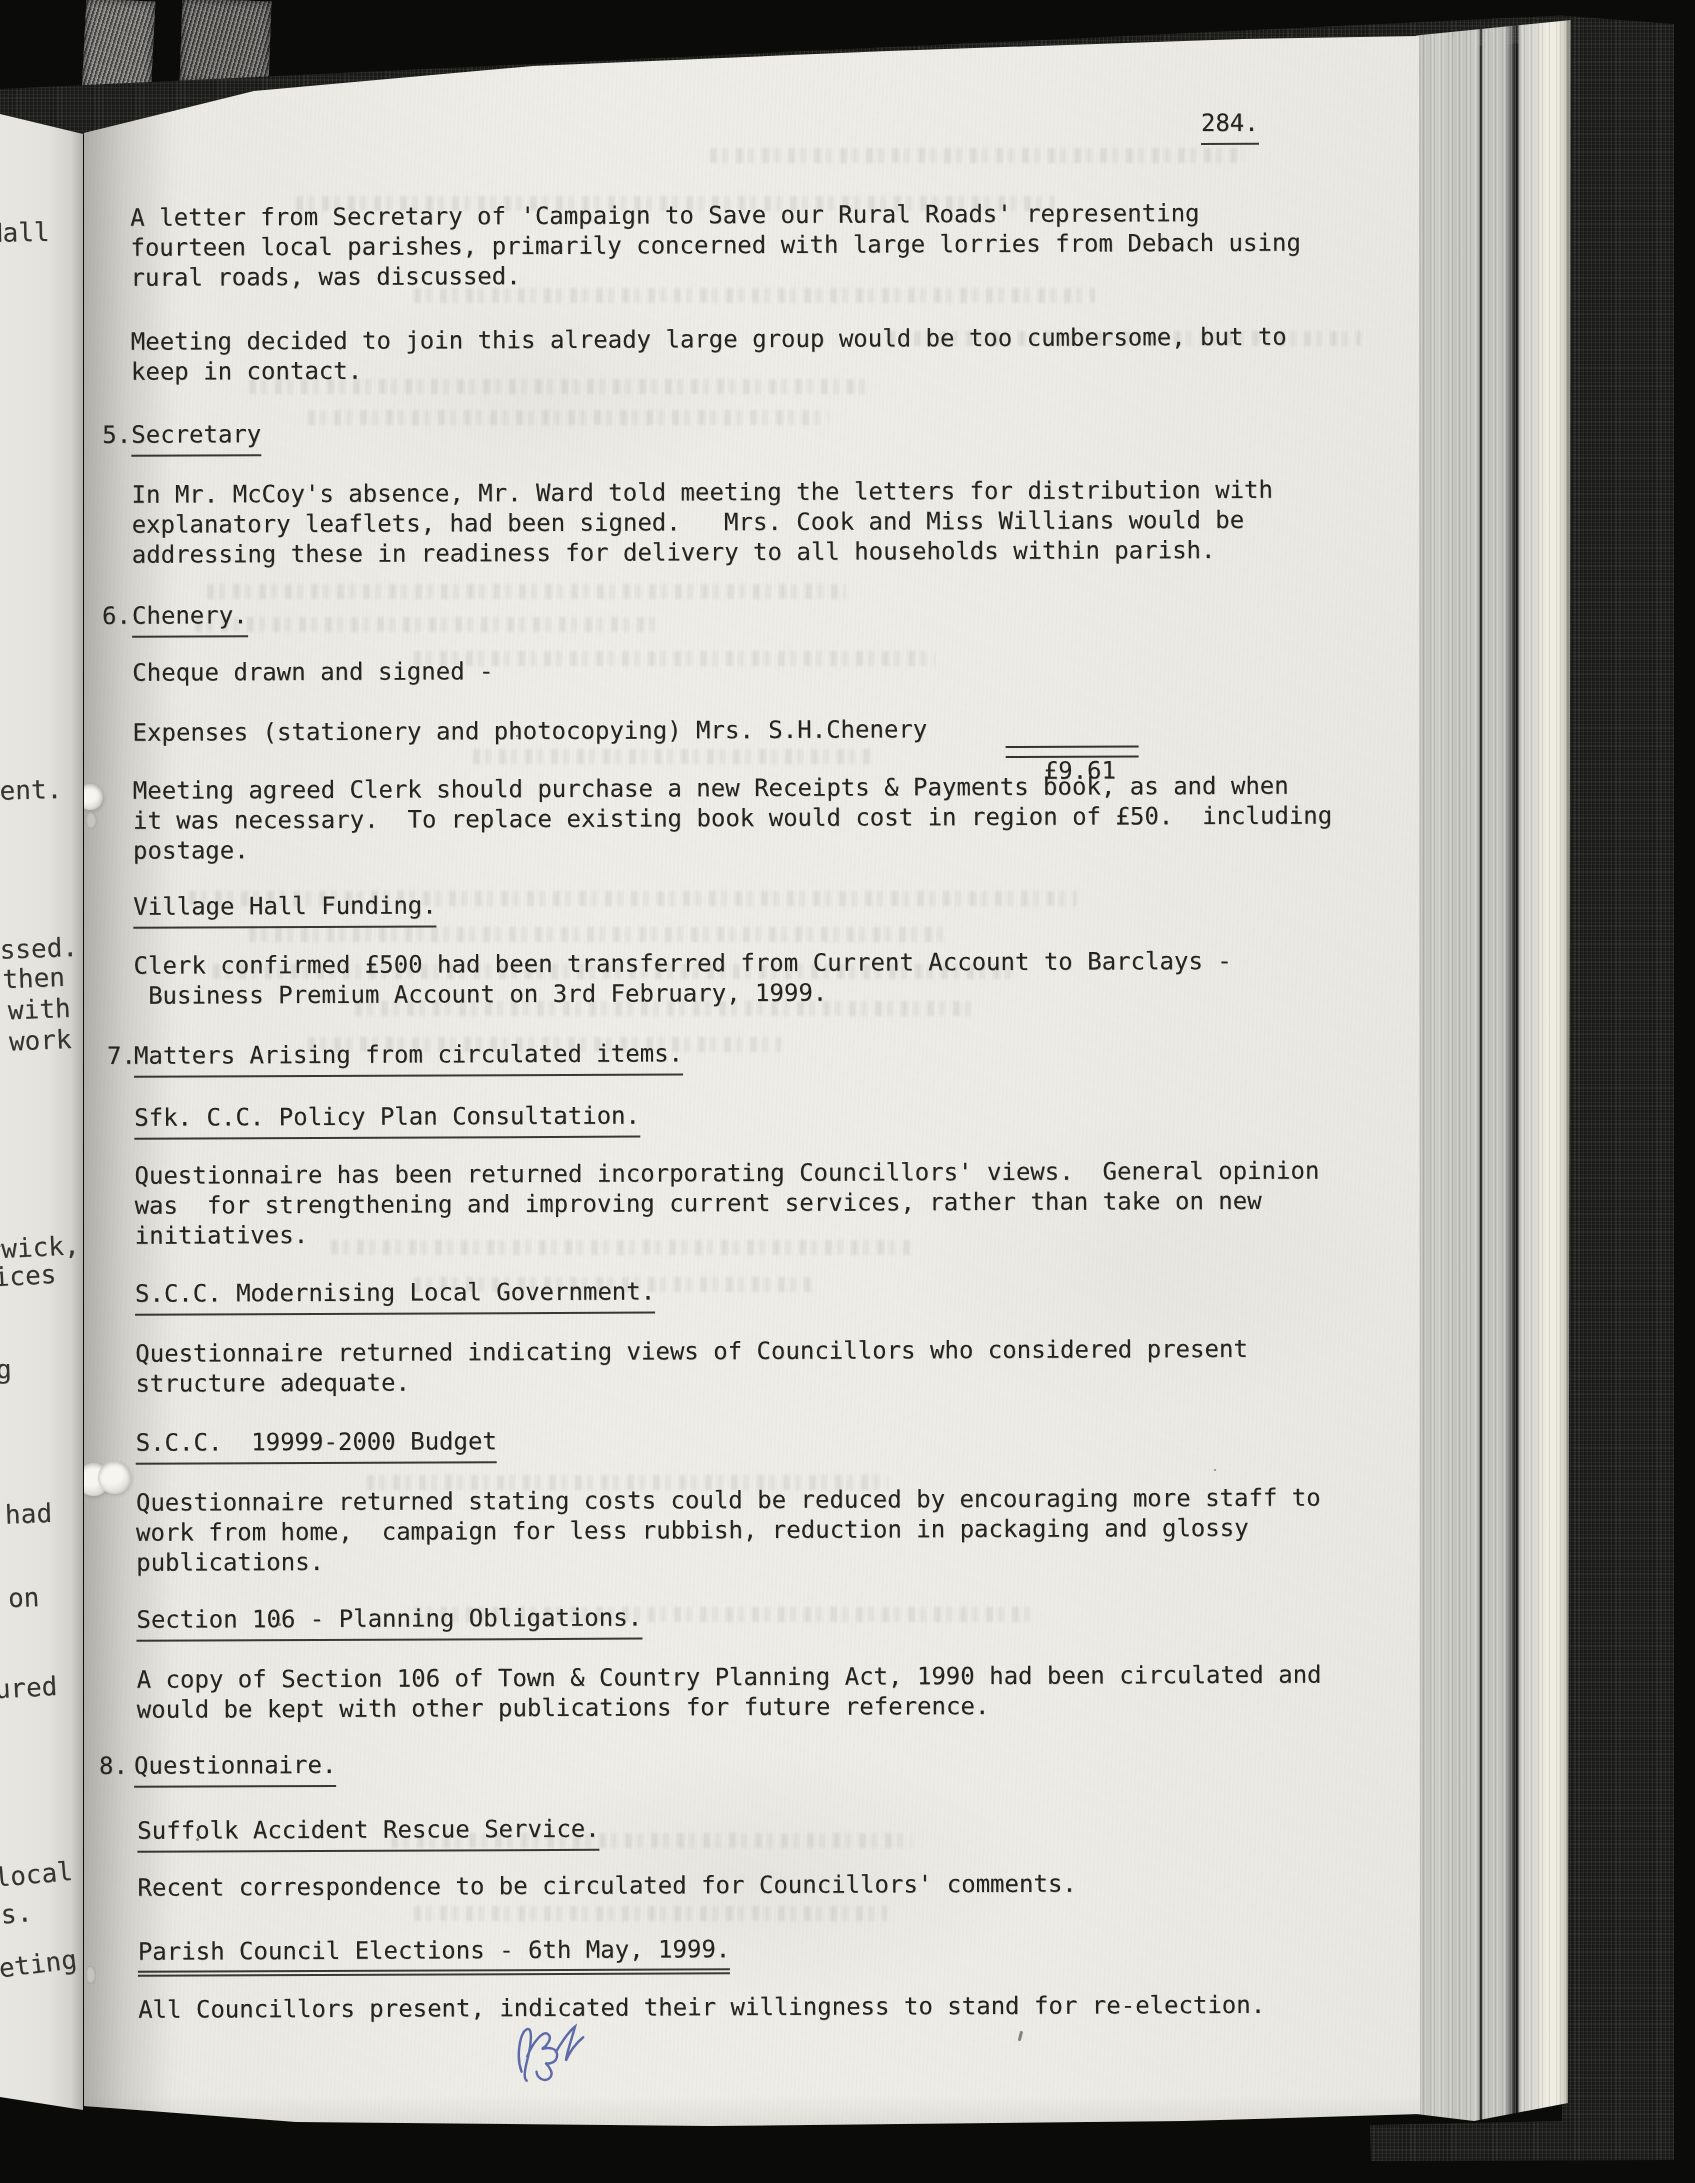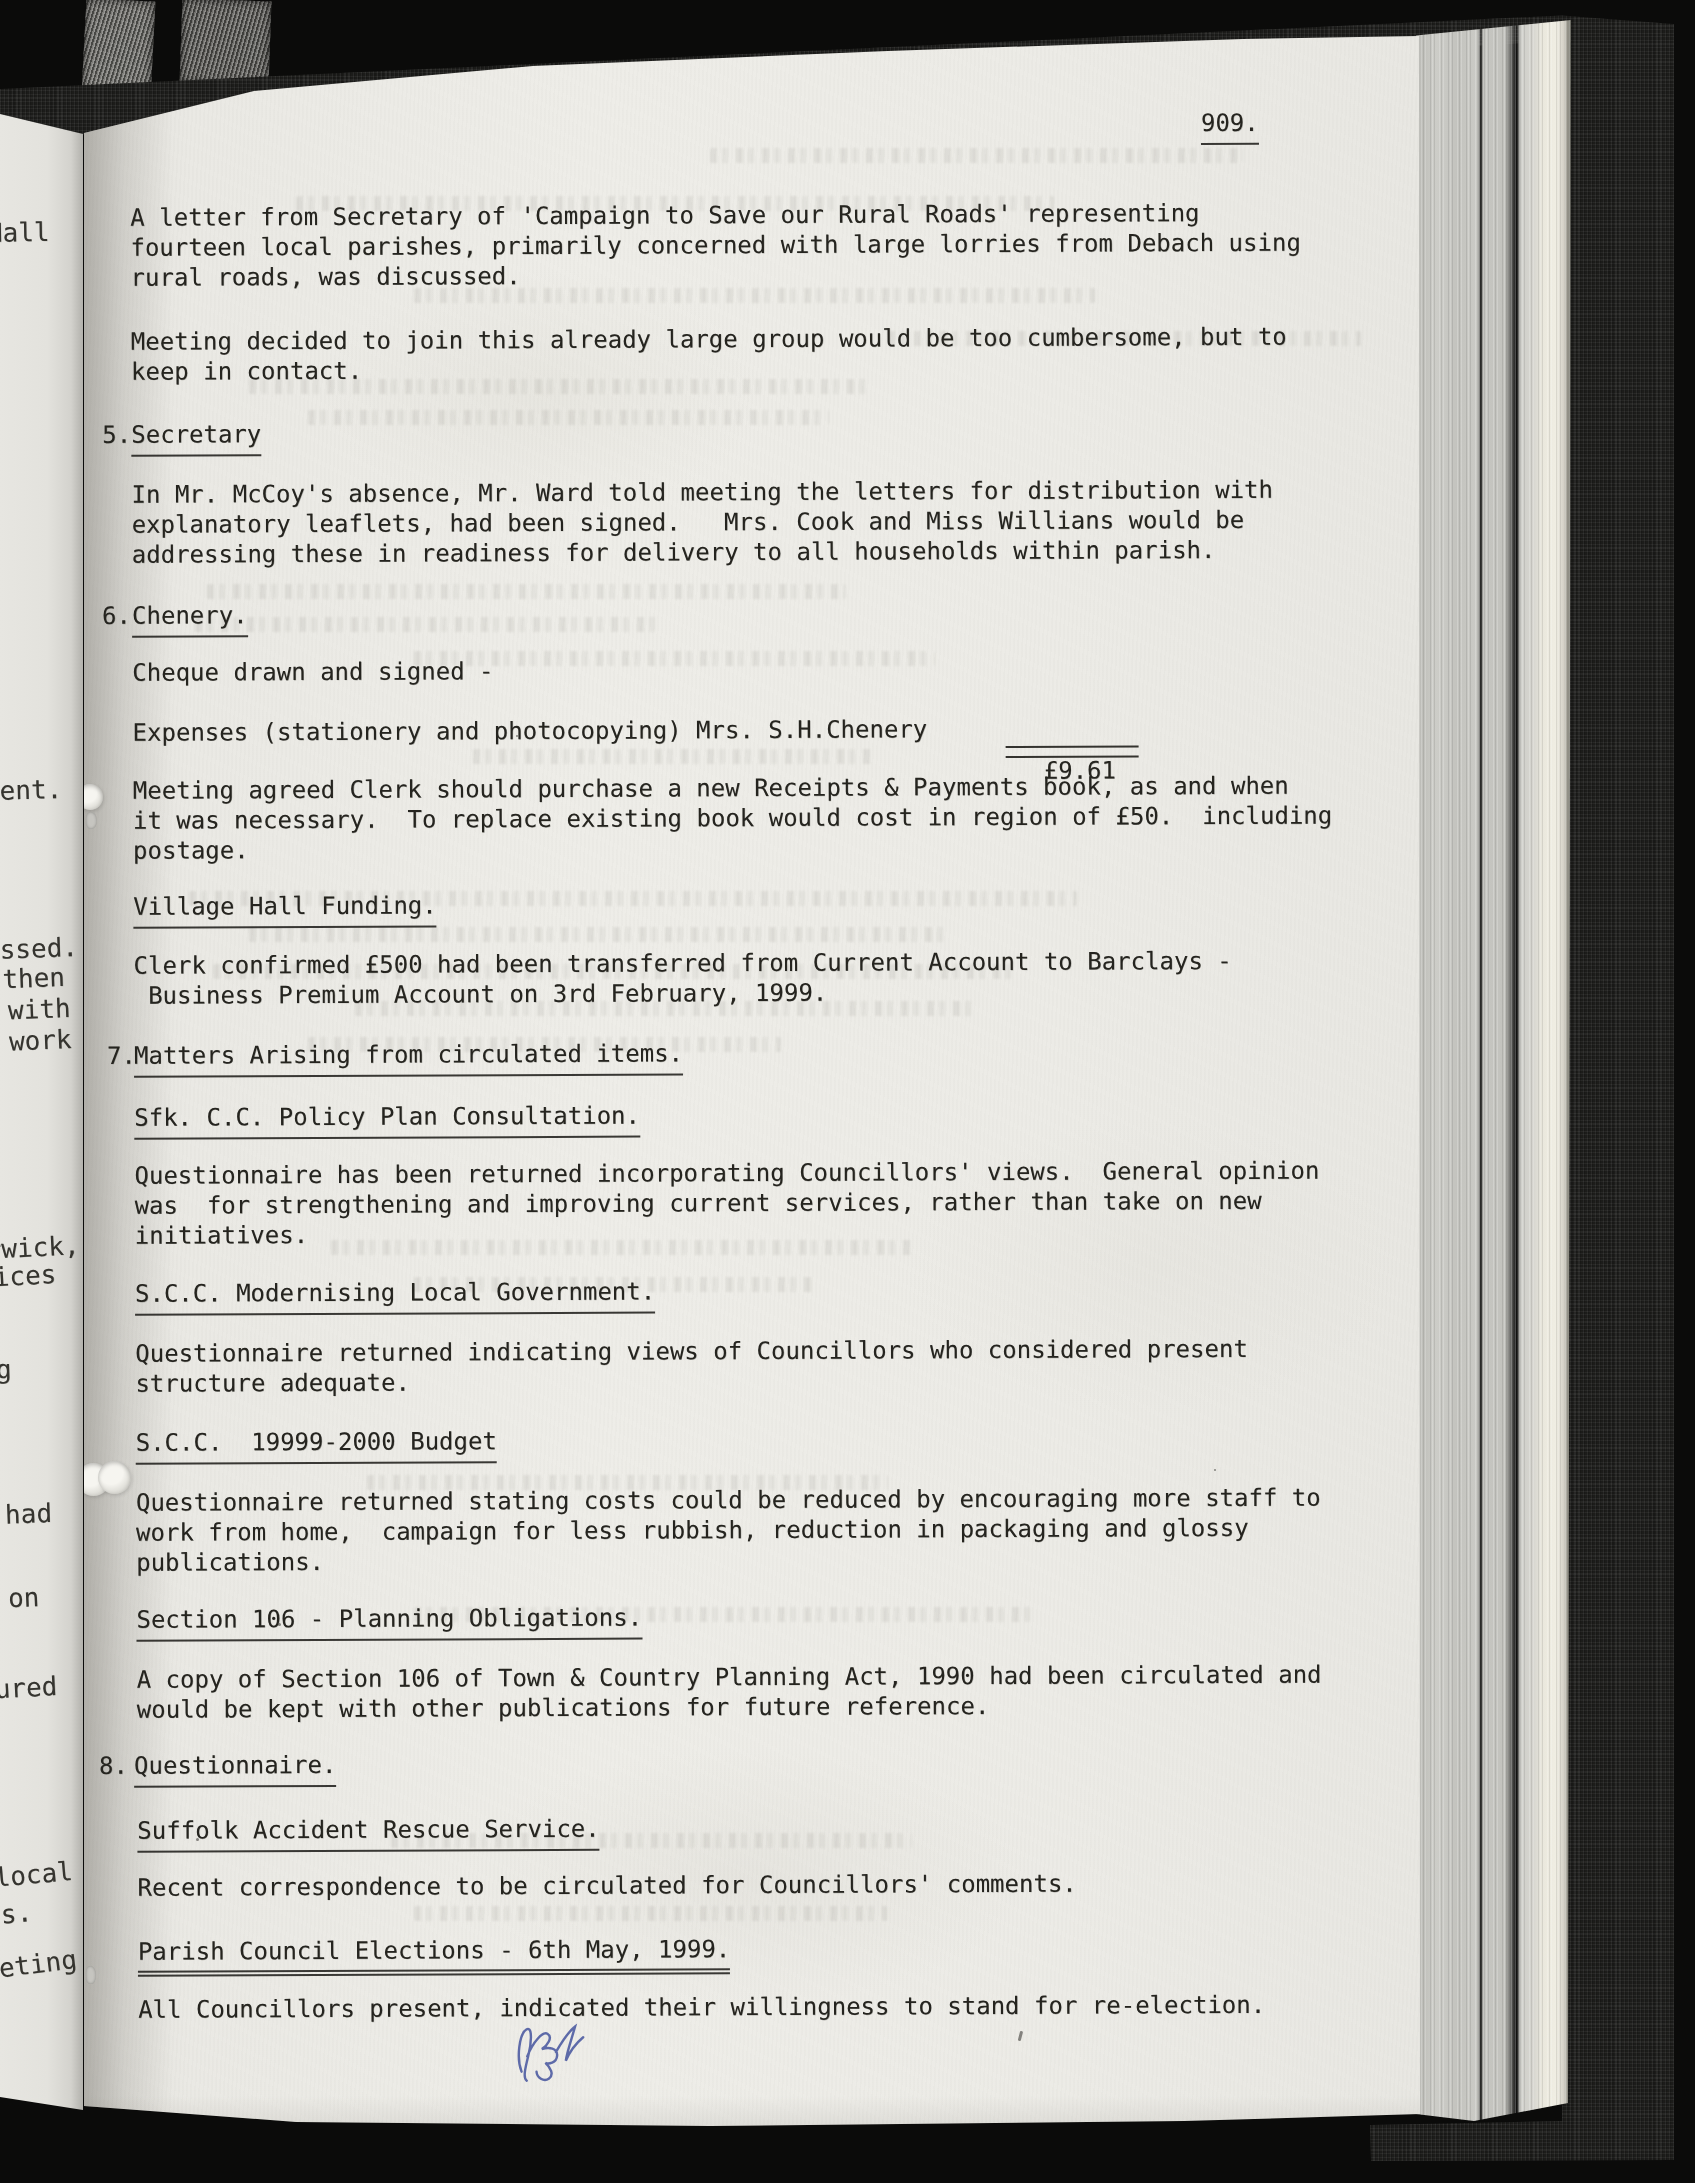--- a/index.html
+++ b/index.html
@@ -153,21 +153,21 @@
   <div class="tab" style="left:86px;top:1966px;width:9.5px;height:18px;"></div>
 
   <div class="speck" style="left:278px;top:1623px;width:3px;height:3px;"></div>
   <div class="speck" style="left:516px;top:735px;width:2.4px;height:2.4px;"></div>
   <div class="speck" style="left:1214px;top:1469px;width:2.4px;height:2.4px;"></div>
   <div class="speck" style="left:196px;top:1838px;width:3px;height:3px;"></div>
   <div class="speck" style="left:1019px;top:2031px;width:3px;height:9.5px;border-radius:1.2px;transform:rotate(14deg);"></div>
 </div>
 
 <div class="text-layer">
-  <span class="t" style="left:1205px;top:110px;"><span class="hd">909.</span></span>
+  <span class="t" style="left:1205px;top:110px;"><span class="hd">284.</span></span>
 
   <div class="t" style="left:134px;top:200px;">A letter from Secretary of 'Campaign to Save our Rural Roads' representing
 fourteen local parishes, primarily concerned with large lorries from Debach using
 rural roads, was discussed.</div>
   <div class="t" style="left:134px;top:324px;">Meeting decided to join this already large group would be too cumbersome, but to
 keep in contact.</div>
 
   <span class="t" style="left:105px;top:417px;">5.</span>
   <span class="t" style="left:134px;top:417px;"><span class="hd">Secretary</span></span>
   <div class="t" style="left:134px;top:477px;">In Mr. McCoy's absence, Mr. Ward told meeting the letters for distribution with

